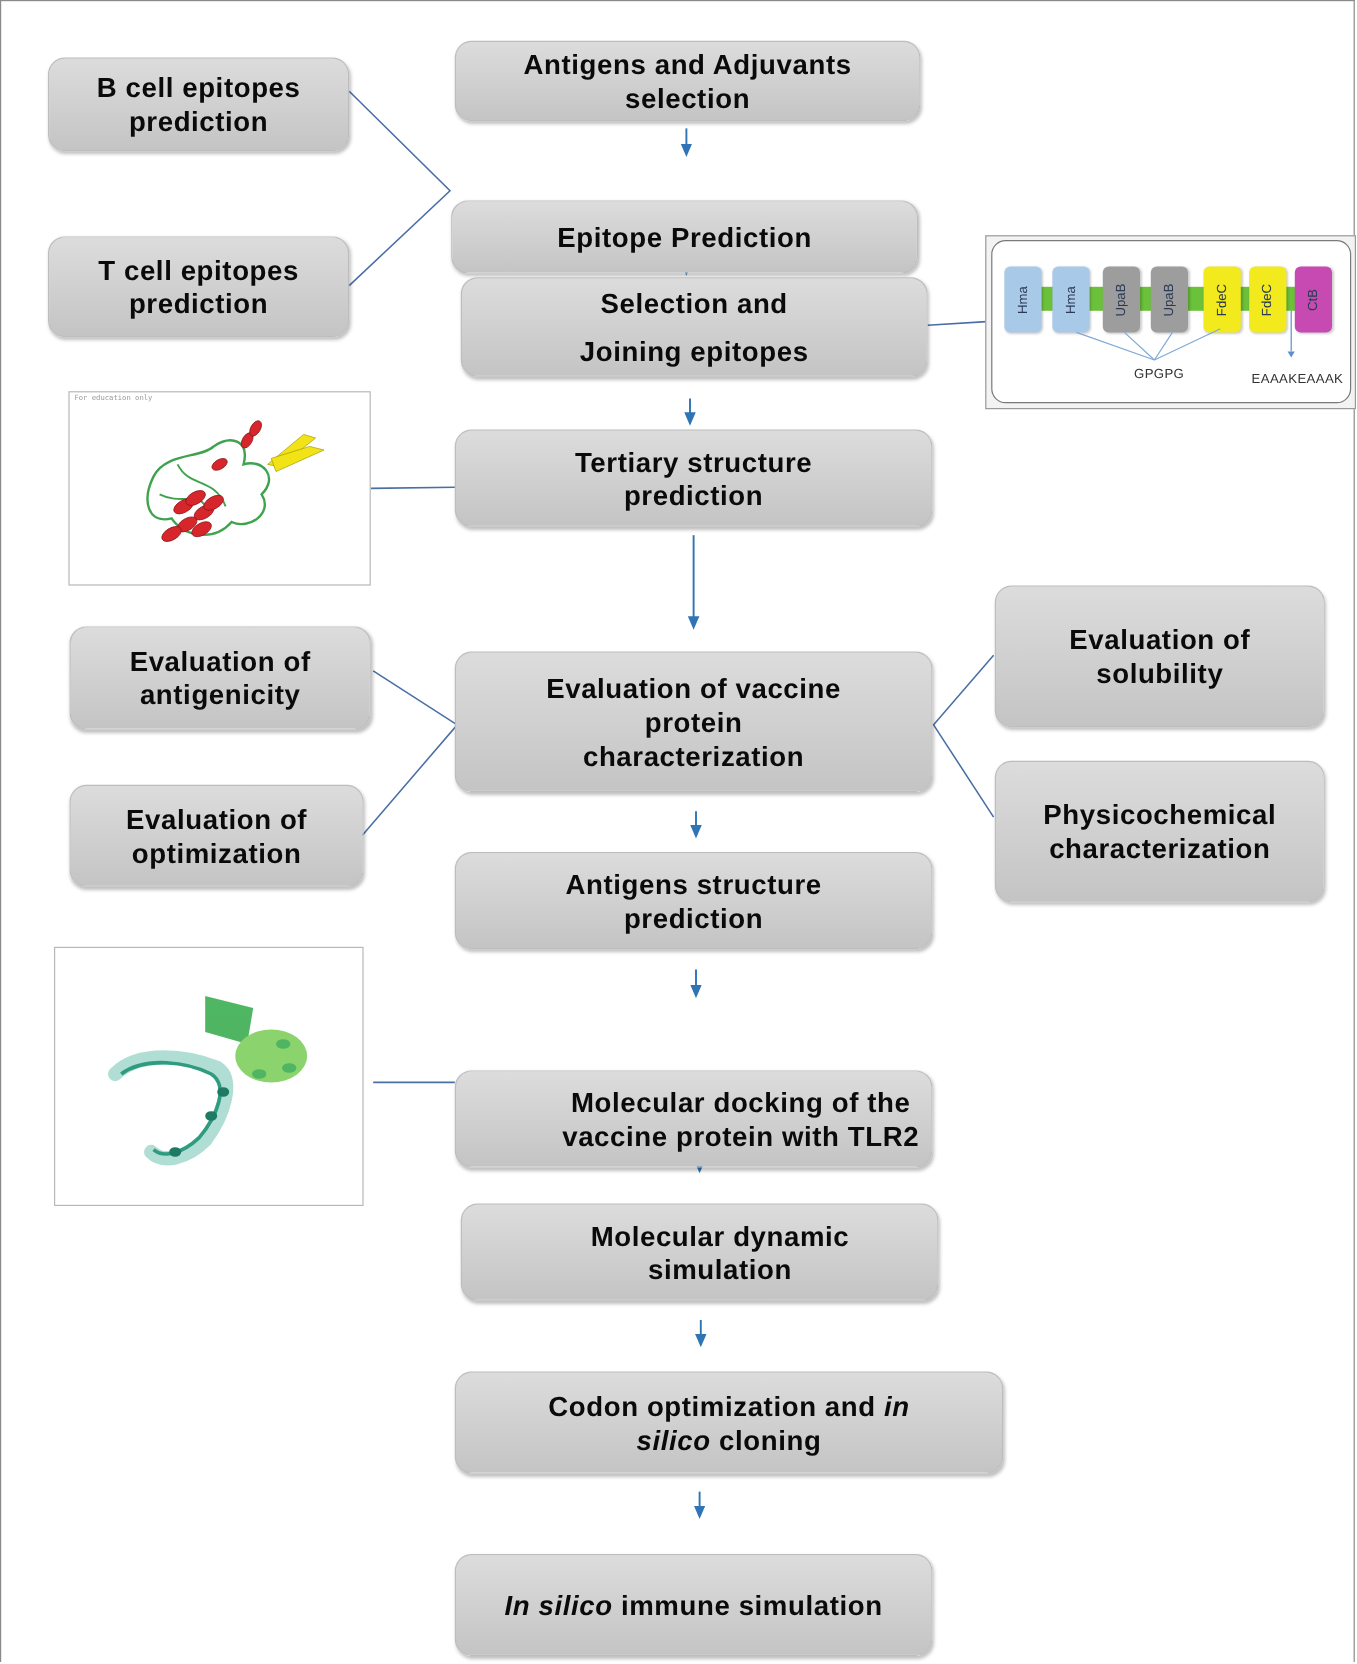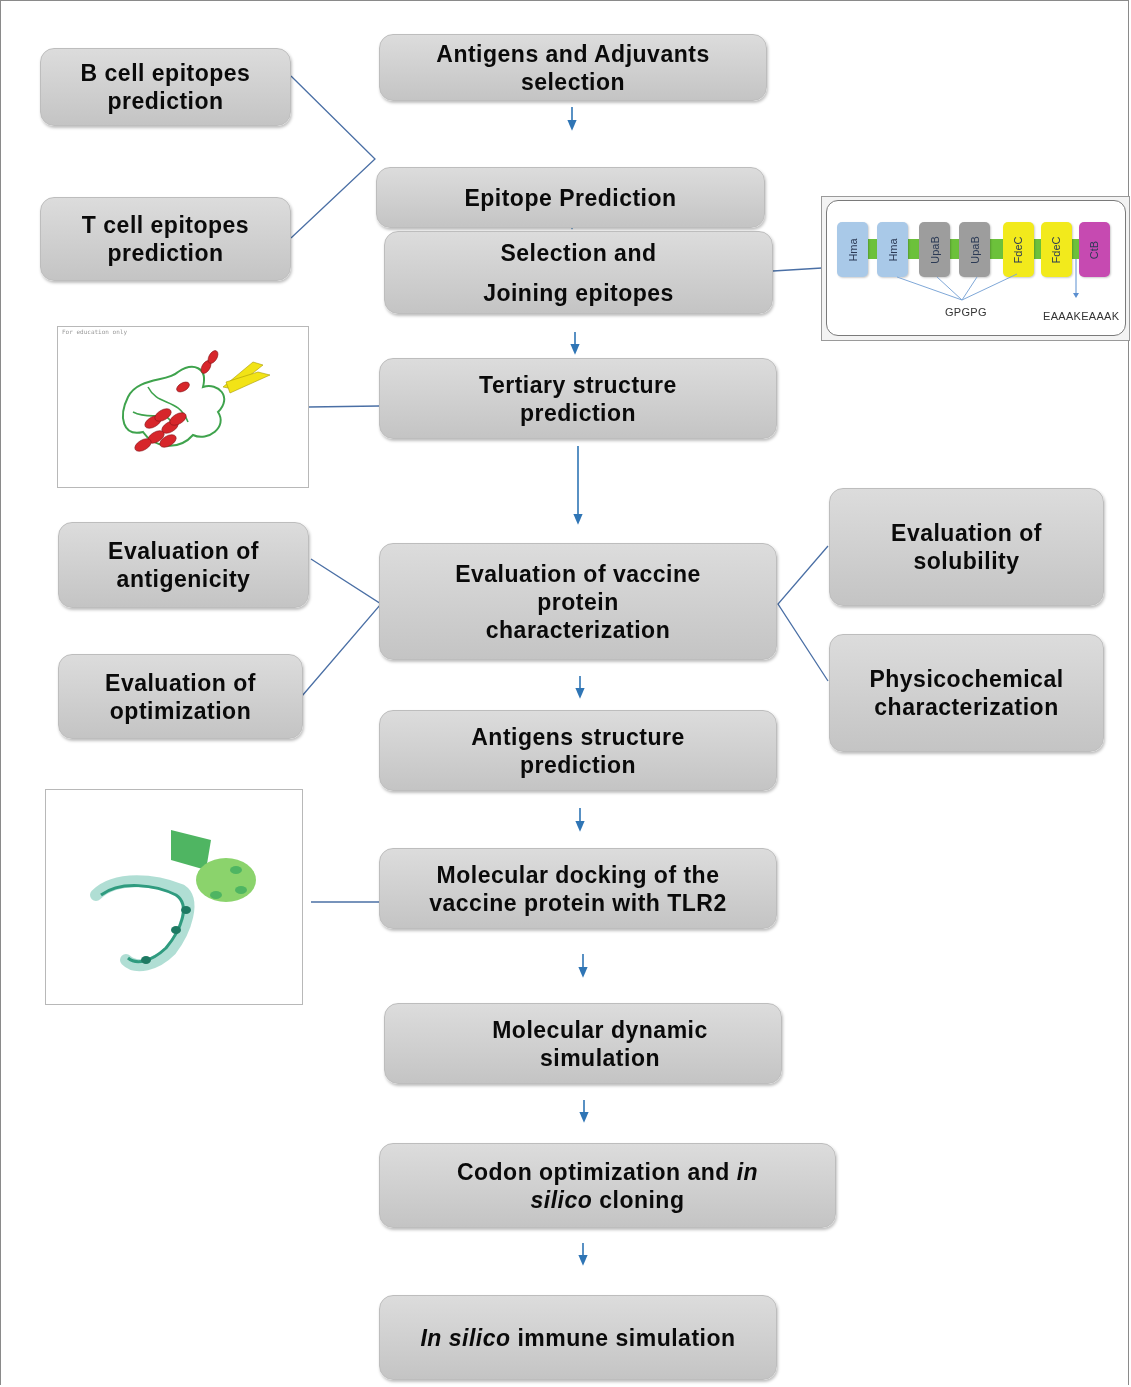--- a/index.html
+++ b/index.html
@@ -124,21 +124,21 @@
       <span class="txt">protein</span>
       <span class="txt">characterization</span>
     </div>
 </div>
 <div class="box" style="left:379px;top:710px;width:398px;height:81px;">
   <div>
       <span class="txt">Antigens structure</span>
       <span class="txt">prediction</span>
     </div>
 </div>
-<div class="box" style="left:379px;top:848px;width:398px;height:81px;">
+<div class="box" style="left:379px;top:892px;width:398px;height:81px;justify-content:flex-end;">
   <div>
       <span class="txt">Molecular docking of the</span>
       <span class="txt">vaccine protein with TLR2</span>
     </div>
 </div>
 <div class="box" style="left:384px;top:1003px;width:398px;height:81px;padding-left:44px;">
   <div>
       <span class="txt">Molecular dynamic</span>
       <span class="txt">simulation</span>
     </div>

